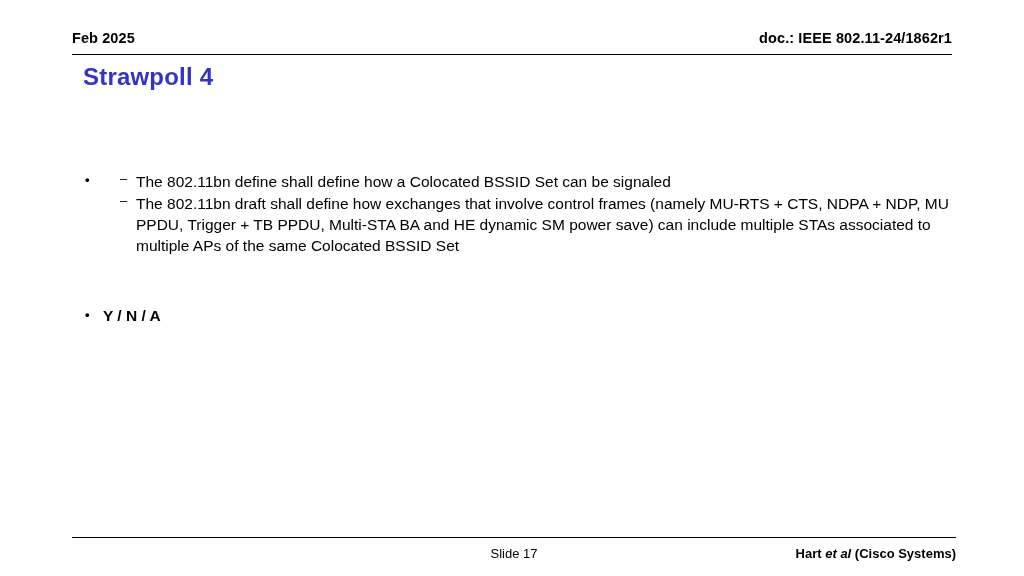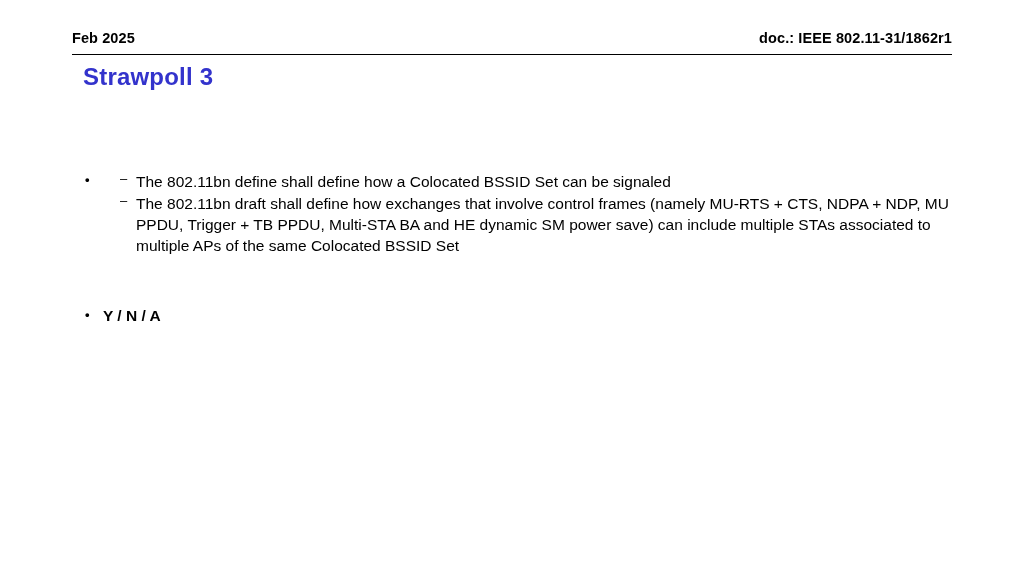--- a/index.html
+++ b/index.html
@@ -157,24 +157,24 @@
     font-weight: bold;
   }
 </style>
 </head>
 <body>
 
 <div class="slide">
 
   <div class="header">
     <span class="header-left">Feb 2025</span>
-    <span class="header-right">doc.: IEEE 802.11-31/1862r1</span>
+    <span class="header-right">doc.: IEEE 802.11-24/1862r1</span>
   </div>
 
-  <div class="slide-title">Strawpoll 3</div>
+  <div class="slide-title">Strawpoll 4</div>
 
   <div class="content">
     <ul class="level1">
       <li>
         <span class="bullet1">•</span>
         <ul class="level2">
           <li>
             <span class="bullet2">–</span>
             <span>The 802.11bn define shall define how a Colocated BSSID Set can be signaled</span>
           </li>
@@ -187,14 +187,22 @@
     </ul>
 
     <div class="spacer-block"></div>
 
     <div class="yna">
       <span class="bullet1">•</span>
       <span>Y / N / A</span>
     </div>
   </div>
 
+  <div class="footer">
+    <div class="footer-inner">
+      <div class="slide-number">Slide 17</div>
+      <div class="footer-right">
+        <span class="normal">Hart </span><span class="italic">et al</span><span class="normal"> (Cisco Systems)</span>
+      </div>
+    </div>
+  </div>
 
 </div>
 
 </body></html>

